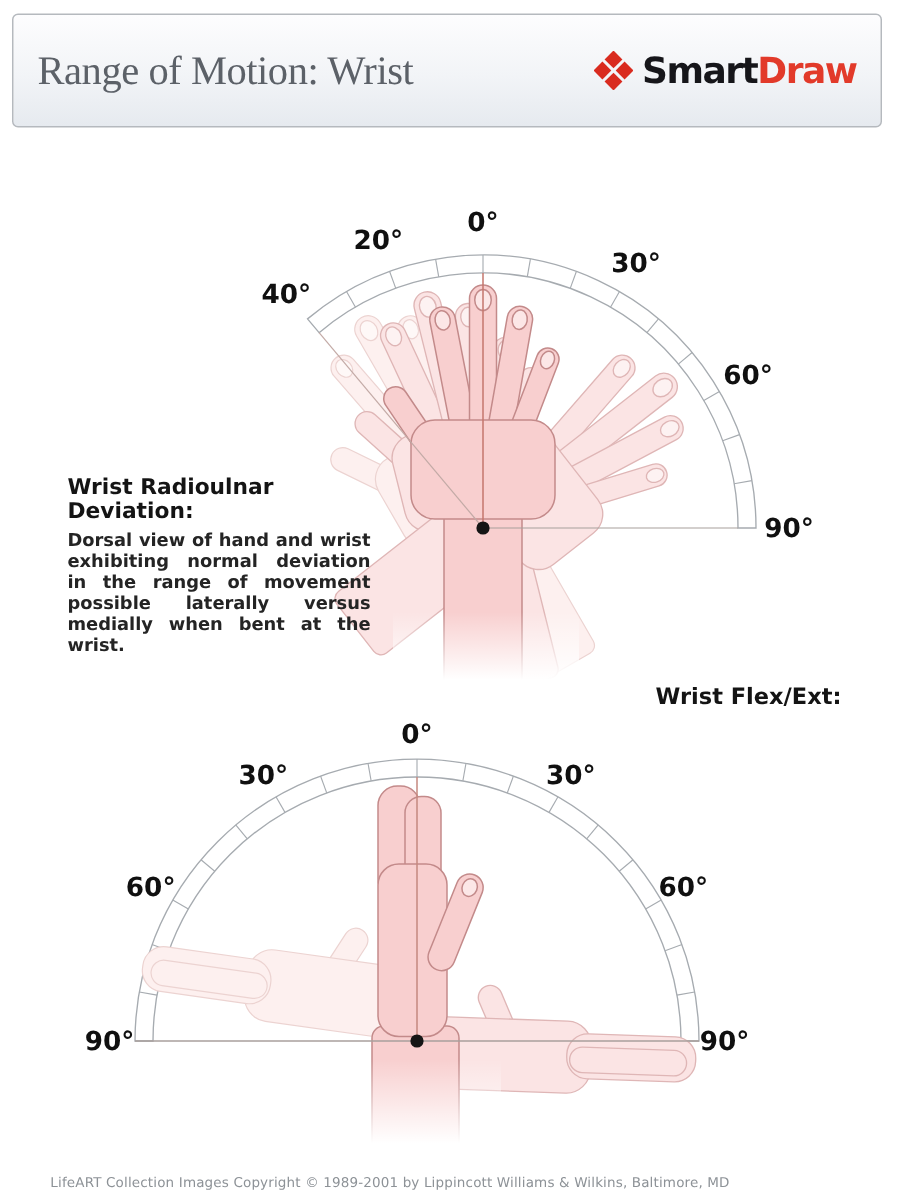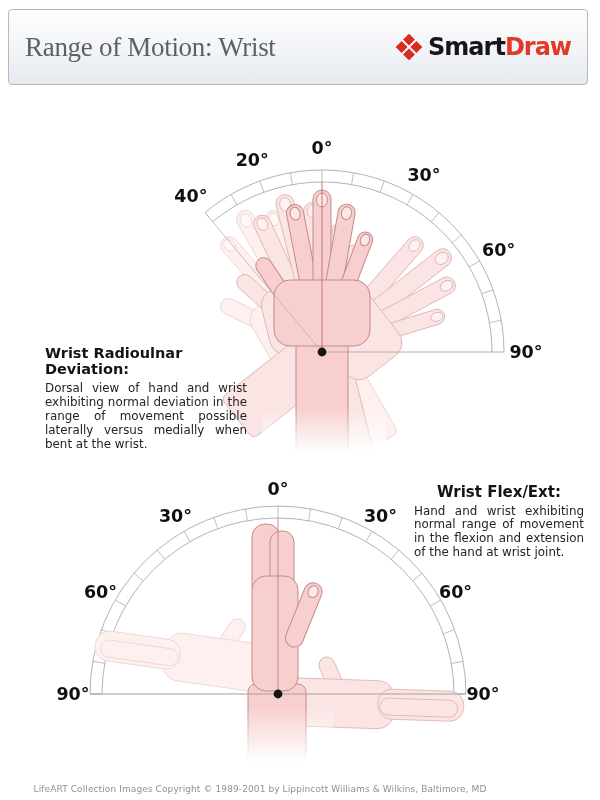--- a/index.html
+++ b/index.html
@@ -17,23 +17,23 @@
   }
   .header-title{
     font-family:"Liberation Serif","DejaVu Serif",serif;
     font-size:27px;color:#5c6168;letter-spacing:-0.3px;
   }
   .brand{display:flex;align-items:center;gap:6px;}
   .brand-word{font-size:24px;font-weight:700;letter-spacing:-1px;}
   .brand-smart{color:#16161a;}
   .brand-draw{color:#e23a2a;}
   
-  .textblock{position:absolute;color:#1d1d1d;margin-top:28px;}
+  .textblock{position:absolute;color:#1d1d1d;}
   .tb-heading{font-size:14.5px;font-weight:700;line-height:1.12;margin:0;color:#141414;}
-  .tb-body{font-size:11.9px;line-height:14px;margin:4px 0 0 0;text-align:justify;color:#242424;}
+  .tb-body{font-size:11.9px;line-height:14px;margin:4px 0 0 0;text-align:justify;color:#242424;font-weight:bold;}
   #textblock-radioulnar{left:45px;top:317px;width:202px;}
   #textblock-flexext{left:414px;top:456px;width:170px;}
   #textblock-flexext .tb-heading{font-size:15px;text-align:center;}
   #textblock-flexext .tb-body{line-height:13.6px;}
   
   .footer{
     position:absolute;left:0;top:784px;width:520px;text-align:center;
     font-size:9px;color:#8d9297;letter-spacing:0.1px;
   }
   
@@ -197,16 +197,15 @@
   </div>
 </div>
 
 <div class="textblock" id="textblock-radioulnar">
   <h3 class="tb-heading">Wrist Radioulnar Deviation:</h3>
   <p class="tb-body">Dorsal view of hand and wrist exhibiting normal deviation in the range of movement possible laterally versus medially when bent at the wrist.</p>
 </div>
 
 <div class="textblock" id="textblock-flexext">
   <h3 class="tb-heading">Wrist Flex/Ext:</h3>
-  <p class="tb-body">Hand and wrist exhibiting normal range of movement in the flexion and extension of the hand at wrist joint.</p>
 </div>
 
 <div class="footer">LifeART Collection Images Copyright © 1989-2001 by Lippincott Williams &amp; Wilkins, Baltimore, MD</div>
 
 </body></html>

